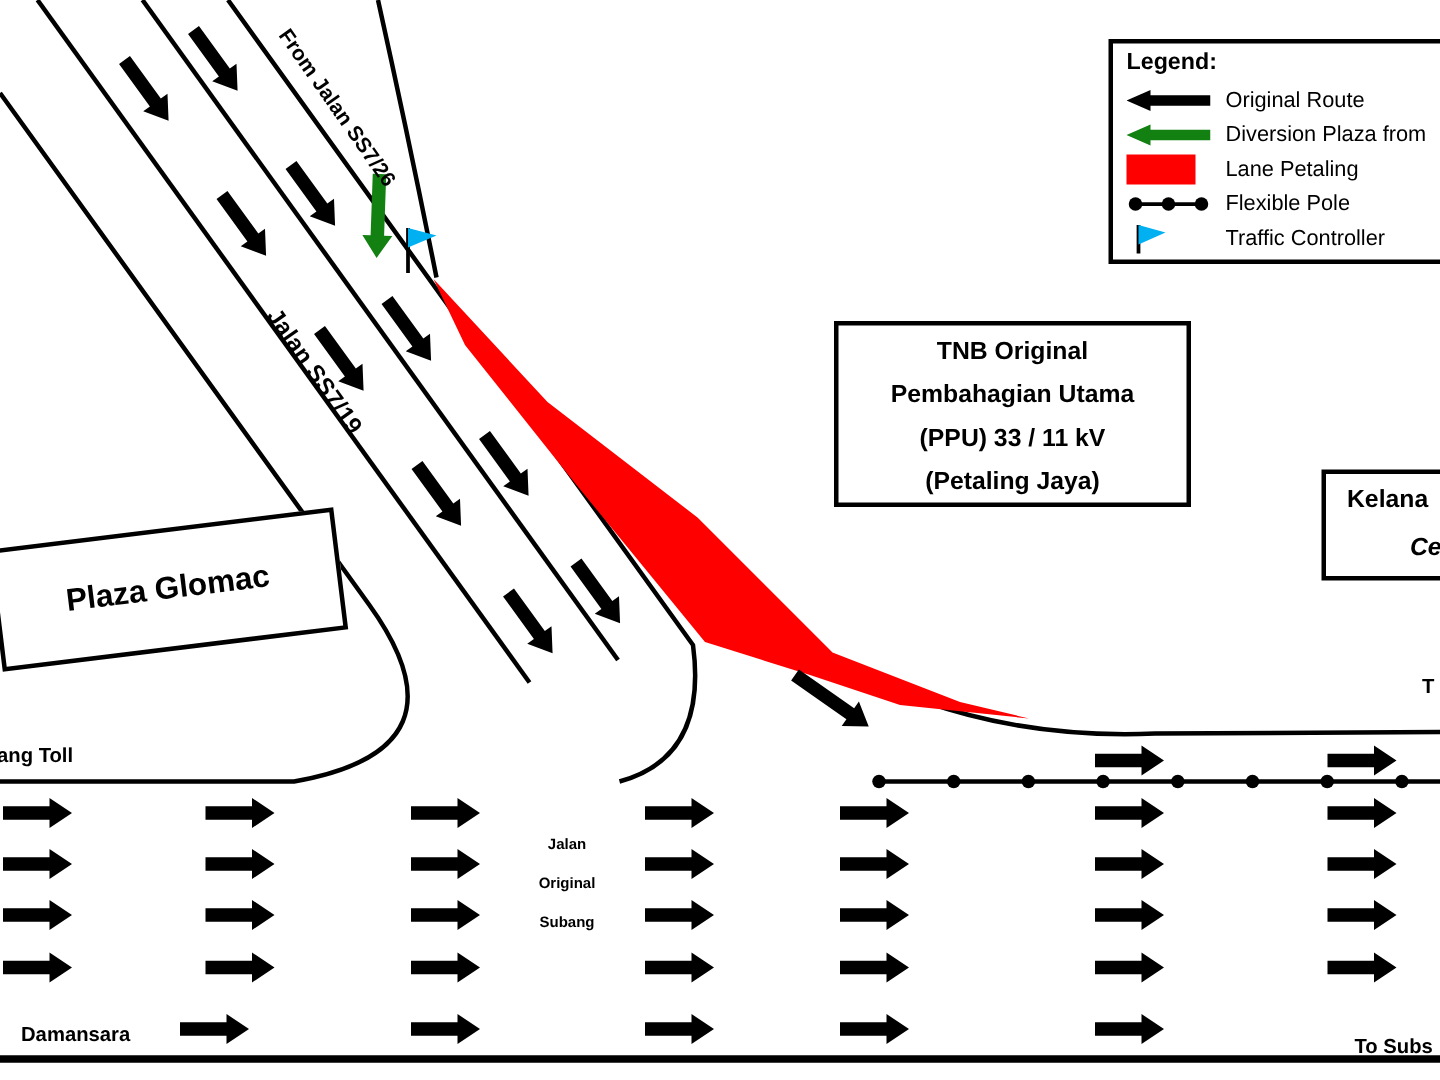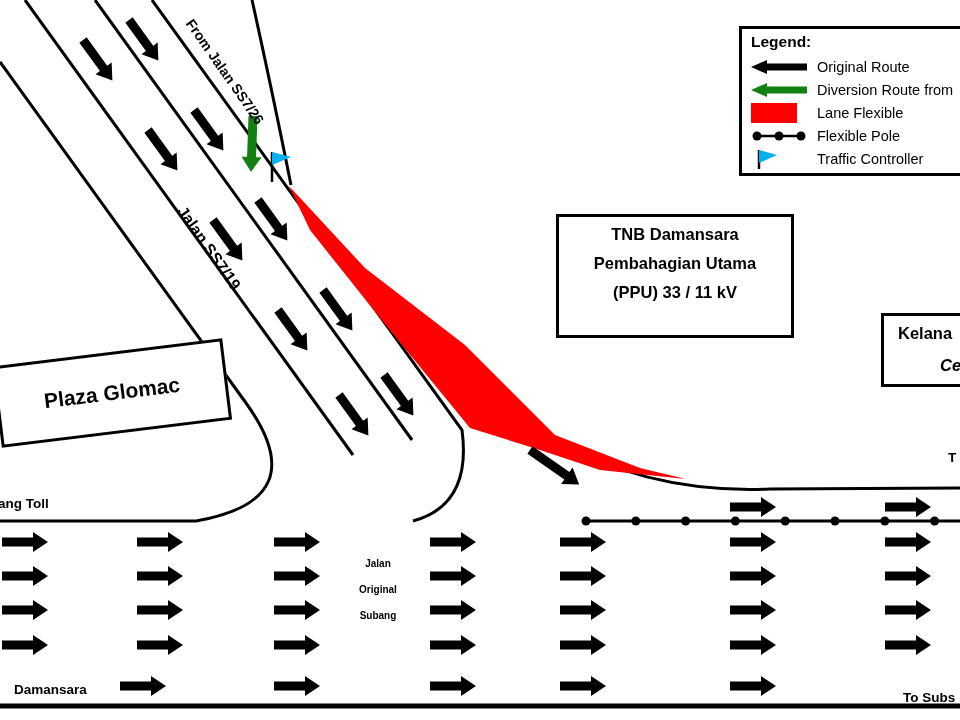--- a/index.html
+++ b/index.html
@@ -118,23 +118,24 @@
 
   <div class="lbl rot-road" style="left:196px;top:16px;font-size:14px;">From Jalan SS7/26</div>
 
   <div class="lbl rot-road" style="left:188px;top:203px;font-size:16px;">Jalan SS7/19</div>
 
   <div class="box plaza">
     <span>Plaza Glomac</span>
   </div>
 
   <div class="box tnb">
-    <div>TNB Damansara</div>
+    <div>TNB Original</div>
     <div>Pembahagian Utama</div>
     <div>(PPU) 33 / 11 kV</div>
+    <div>(Petaling Jaya)</div>
   </div>
 
   <div class="box kelana">
     <span class="kln1">Kelana</span>
     <span class="kln2">Ce</span>
   </div>
 
   <div class="lbl small-b" style="left:-2px;top:496px;">ang Toll</div>
 
   <div class="bottom-road">
@@ -160,28 +161,28 @@
       </span>
       <span>Original Route</span>
     </div>
 
     <div class="legend-row">
       <span class="legend-ic">
         <svg width="56" height="16">
             <polygon points="0,8 16,1 16,4.5 56,4.5 56,11.5 16,11.5 16,15" fill="#128112"></polygon>
           </svg>
       </span>
-      <span>Diversion Route from</span>
+      <span>Diversion Plaza from</span>
     </div>
 
     <div class="legend-row">
       <span class="legend-ic">
         <span class="swatch" style="background: rgb(255, 0, 0);"></span>
       </span>
-      <span>Lane Flexible</span>
+      <span>Lane Petaling</span>
     </div>
 
     <div class="legend-row">
       <span class="legend-ic">
         <svg width="56" height="16">
           <line x1="2" y1="8" x2="54" y2="8" stroke="#000" stroke-width="2.5"></line>
           <circle cx="6" cy="8" r="4.5" fill="#000"></circle>
             <circle cx="28" cy="8" r="4.5" fill="#000"></circle>
             <circle cx="50" cy="8" r="4.5" fill="#000"></circle>
         </svg>

